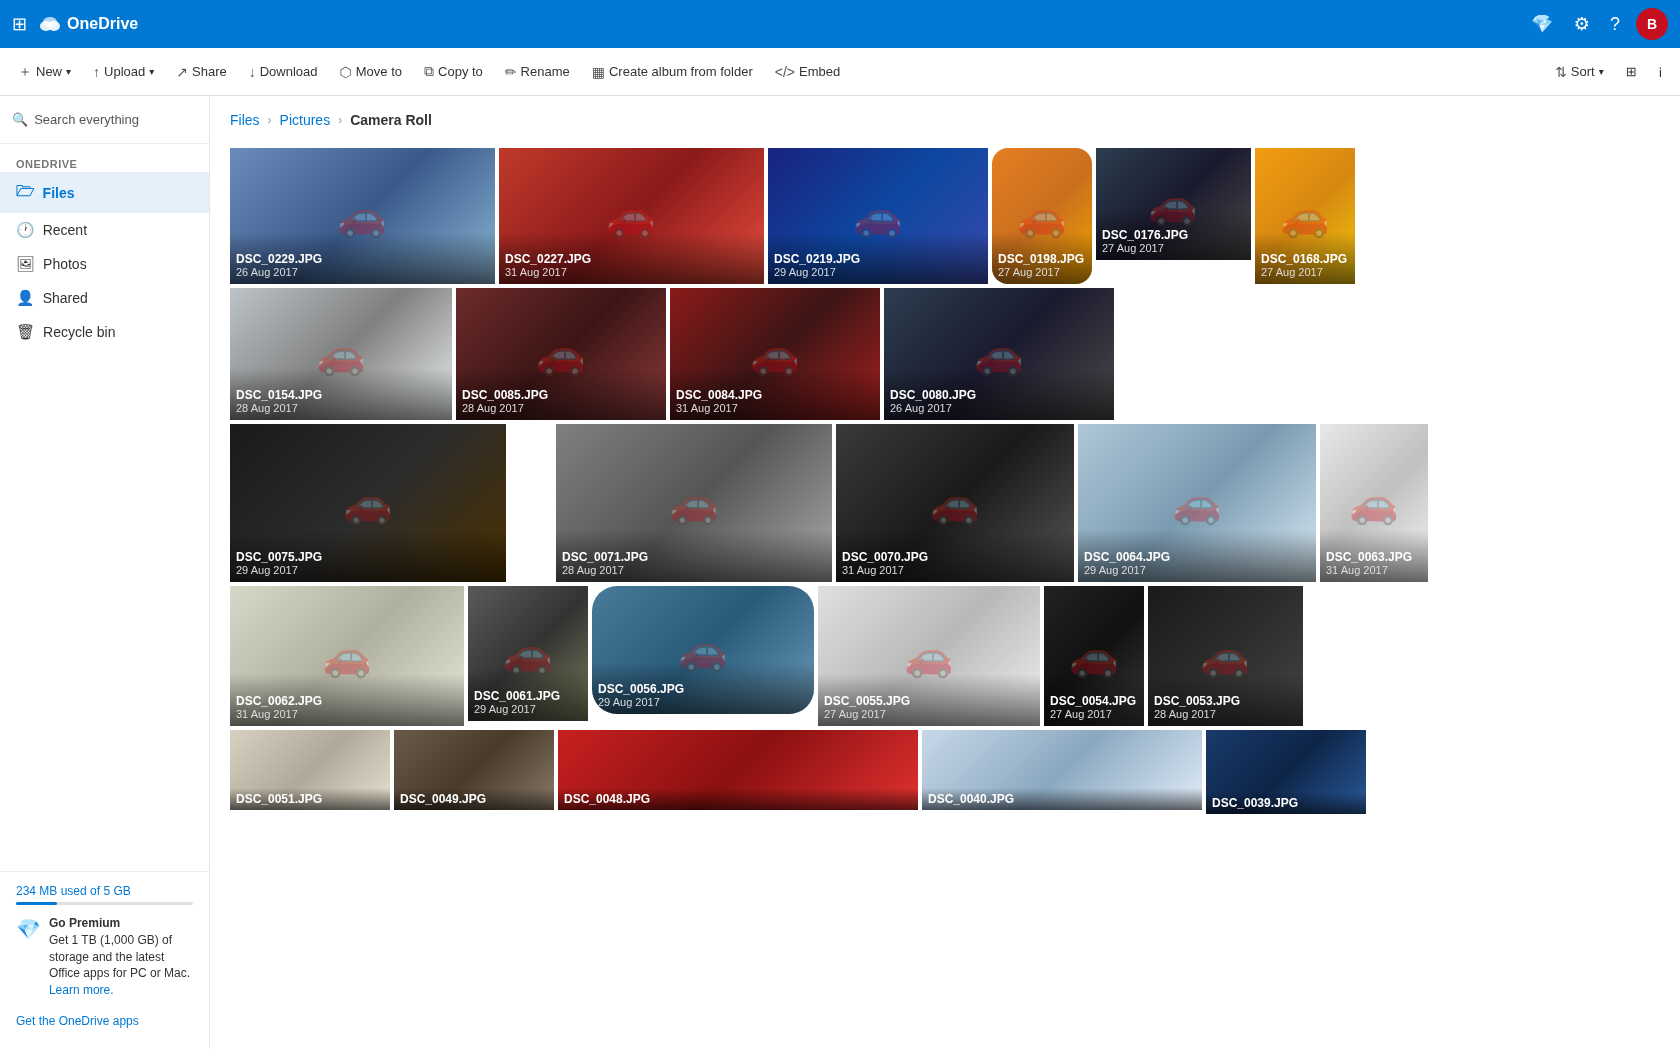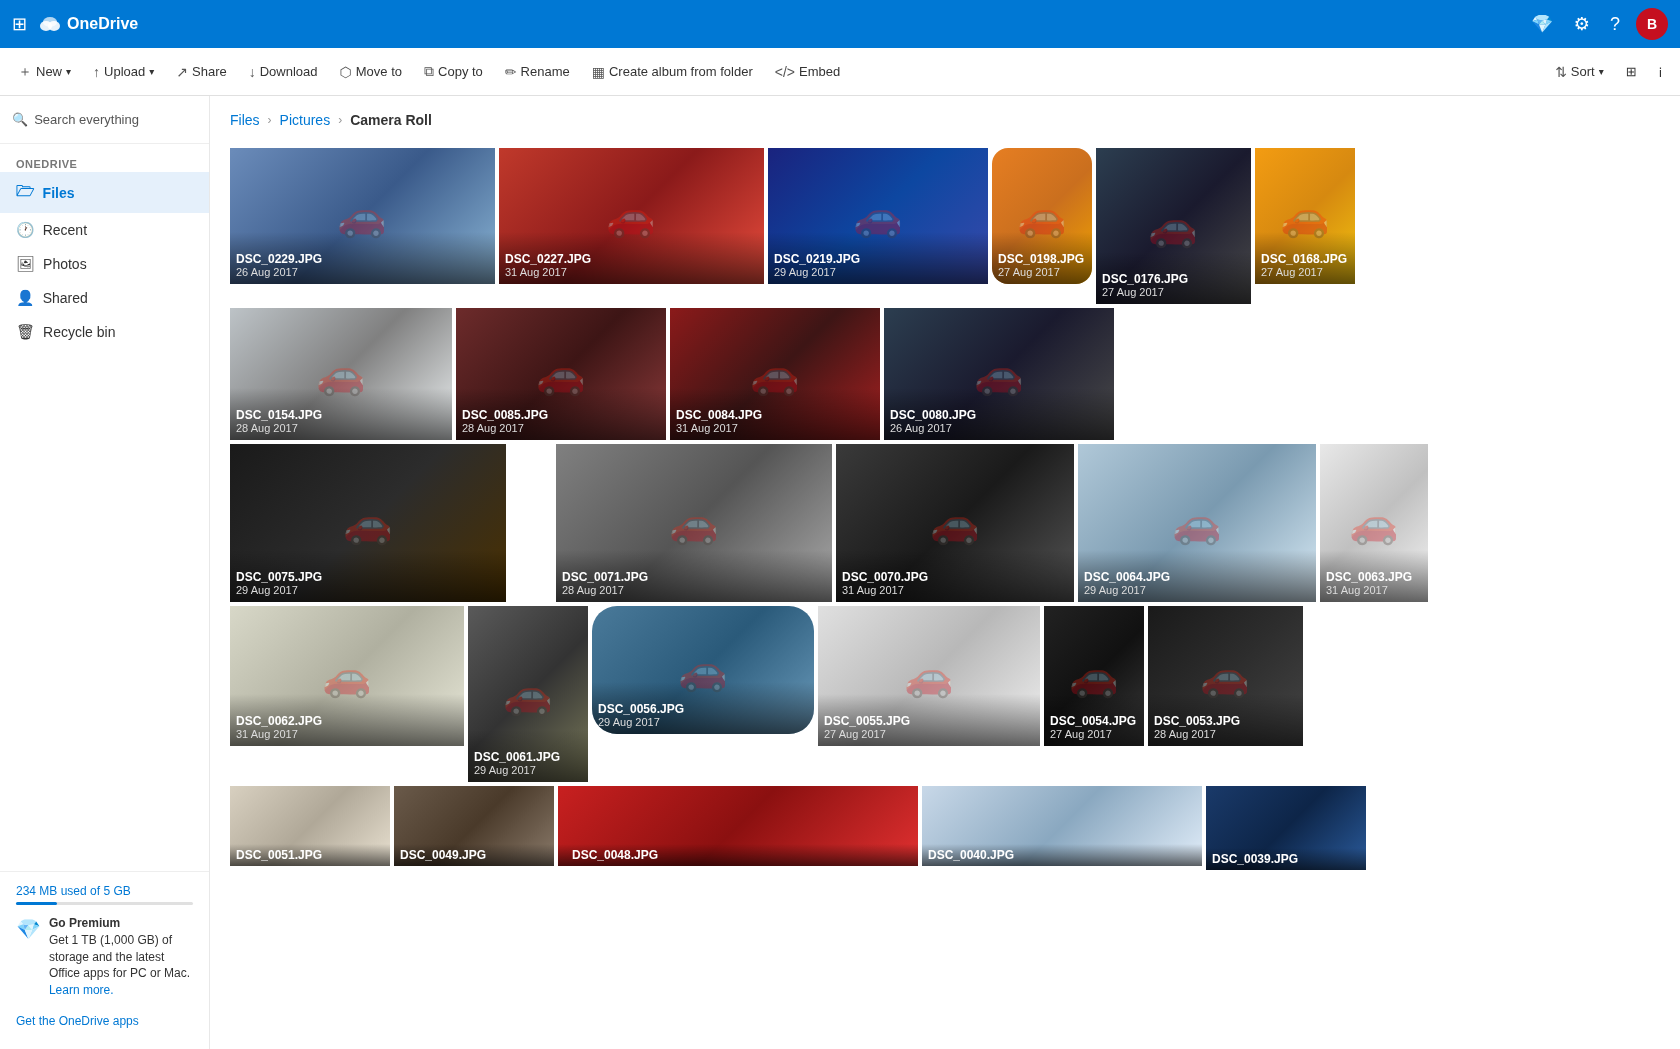--- a/index.html
+++ b/index.html
@@ -100,21 +100,21 @@
       opacity: 1;
     }
     .photo-name { font-size: 12px; color: #fff; font-weight: 600; }
     .photo-date { font-size: 11px; color: #ddd; }
 
     
     .row1 .photo-item:nth-child(1) { width: 265px; height: 136px; }
     .row1 .photo-item:nth-child(2) { width: 265px; height: 136px; }
     .row1 .photo-item:nth-child(3) { width: 220px; height: 136px; }
     .row1 .photo-item:nth-child(4) { width: 100px; height: 136px; }
-    .row1 .photo-item:nth-child(5) { width: 155px; height: 156px; text-decoration: underline; }
+    .row1 .photo-item:nth-child(5) { width: 155px; height: 112px; text-decoration: underline; }
     .row1 .photo-item:nth-child(6) { width: 100px; height: 136px; }
 
     
     .row2 .photo-item:nth-child(1) { width: 222px; height: 132px; }
     .row2 .photo-item:nth-child(2) { width: 222px; height: 132px; }
     .row2 .photo-item:nth-child(3) { width: 210px; height: 132px; }
     .row2 .photo-item:nth-child(4) { width: 210px; height: 132px; }
     .row2 .photo-item:nth-child(5) { width: 230px; height: 132px; }
 
     
@@ -411,21 +411,21 @@
       </div>
 
       <div class="photo-row row4">
         <div class="photo-item car-white" style="width:234px;height:140px;background:linear-gradient(135deg,#d8d8c8,#b0b0a0,#e8e8d8);">
           <div class="car-shape"></div>
           <div class="photo-overlay">
             <div class="photo-name">DSC_0062.JPG</div>
             <div class="photo-date">31 Aug 2017</div>
           </div>
         </div>
-        <div class="photo-item" style="width:120px;height:176px;background:linear-gradient(135deg,#5a5a5a,#333,#7a7a5a);">
+        <div class="photo-item" style="width:120px;height:135px;background:linear-gradient(135deg,#5a5a5a,#333,#7a7a5a);">
           <div class="car-shape"></div>
           <div class="photo-overlay">
             <div class="photo-name">DSC_0061.JPG</div>
             <div class="photo-date">29 Aug 2017</div>
           </div>
         </div>
         <div class="photo-item car-teal" style="width:222px;height:128px;background:linear-gradient(135deg,#4a7a9a,#2a5a7a,#6a9aba);border-radius:25px;">
           <div class="car-shape"></div>
           <div class="photo-overlay">
             <div class="photo-name">DSC_0056.JPG</div>
@@ -460,21 +460,21 @@
           <div class="photo-overlay" style="padding:4px 6px;">
             <div class="photo-name">DSC_0051.JPG</div>
           </div>
         </div>
         <div class="photo-item" style="width:160px;height:80px;background:linear-gradient(135deg,#6a5a4a,#4a3a2a,#8a7a6a);">
           <div class="photo-overlay" style="padding:4px 6px;">
             <div class="photo-name">DSC_0049.JPG</div>
           </div>
         </div>
         <div class="photo-item" style="width:360px;height:80px;background:linear-gradient(135deg,#c82020,#8b1010,#e03030);">
-          <div class="photo-overlay" style="padding:4px 14px;margin-top:32px;">
+          <div class="photo-overlay" style="padding:4px 6px;margin-top:32px;">
             <div class="photo-name">DSC_0048.JPG</div>
           </div>
         </div>
         <div class="photo-item" style="width:280px;height:80px;background:linear-gradient(135deg,#c8d8e8,#8aa8c0,#e0ecf8);">
           <div class="photo-overlay" style="padding:4px 6px;">
             <div class="photo-name">DSC_0040.JPG</div>
           </div>
         </div>
         <div class="photo-item" style="width:160px;height:84px;background:linear-gradient(135deg,#1a3a6a,#0d2548,#2a5a9a);">
           <div class="photo-overlay" style="padding:4px 6px;">

